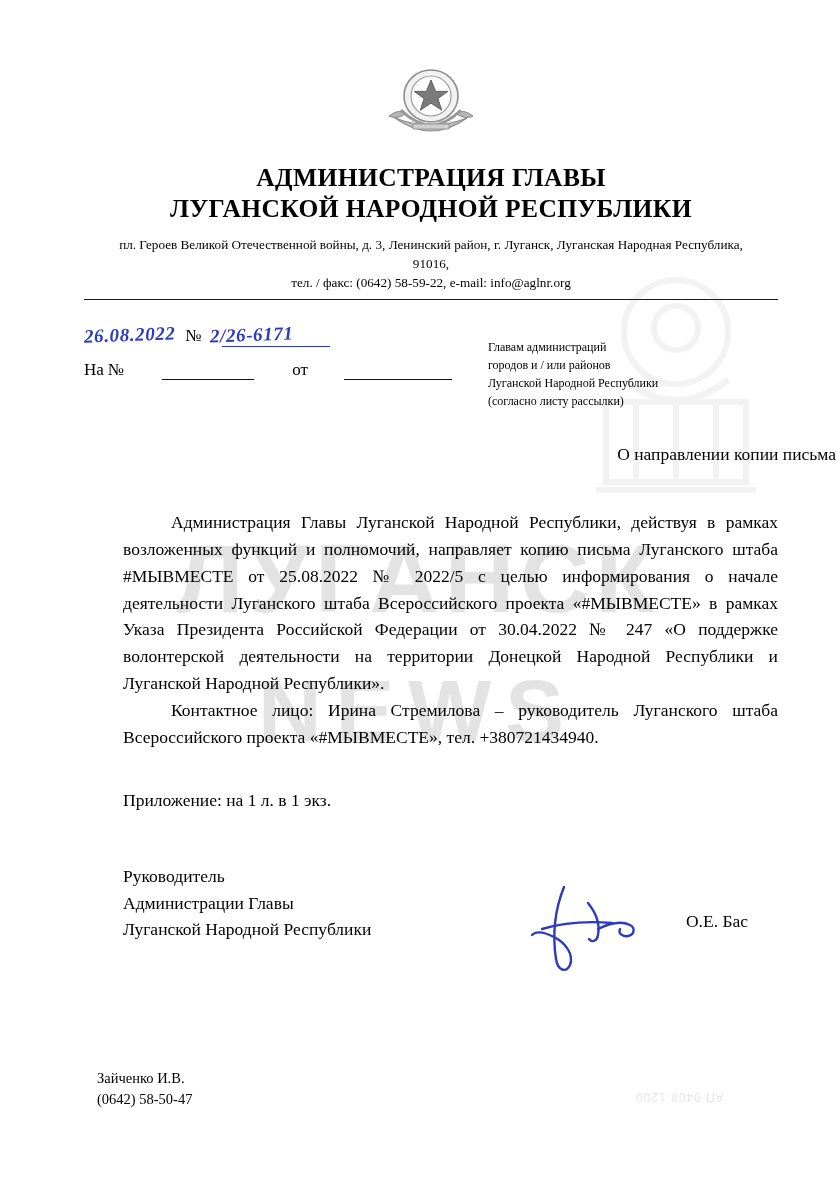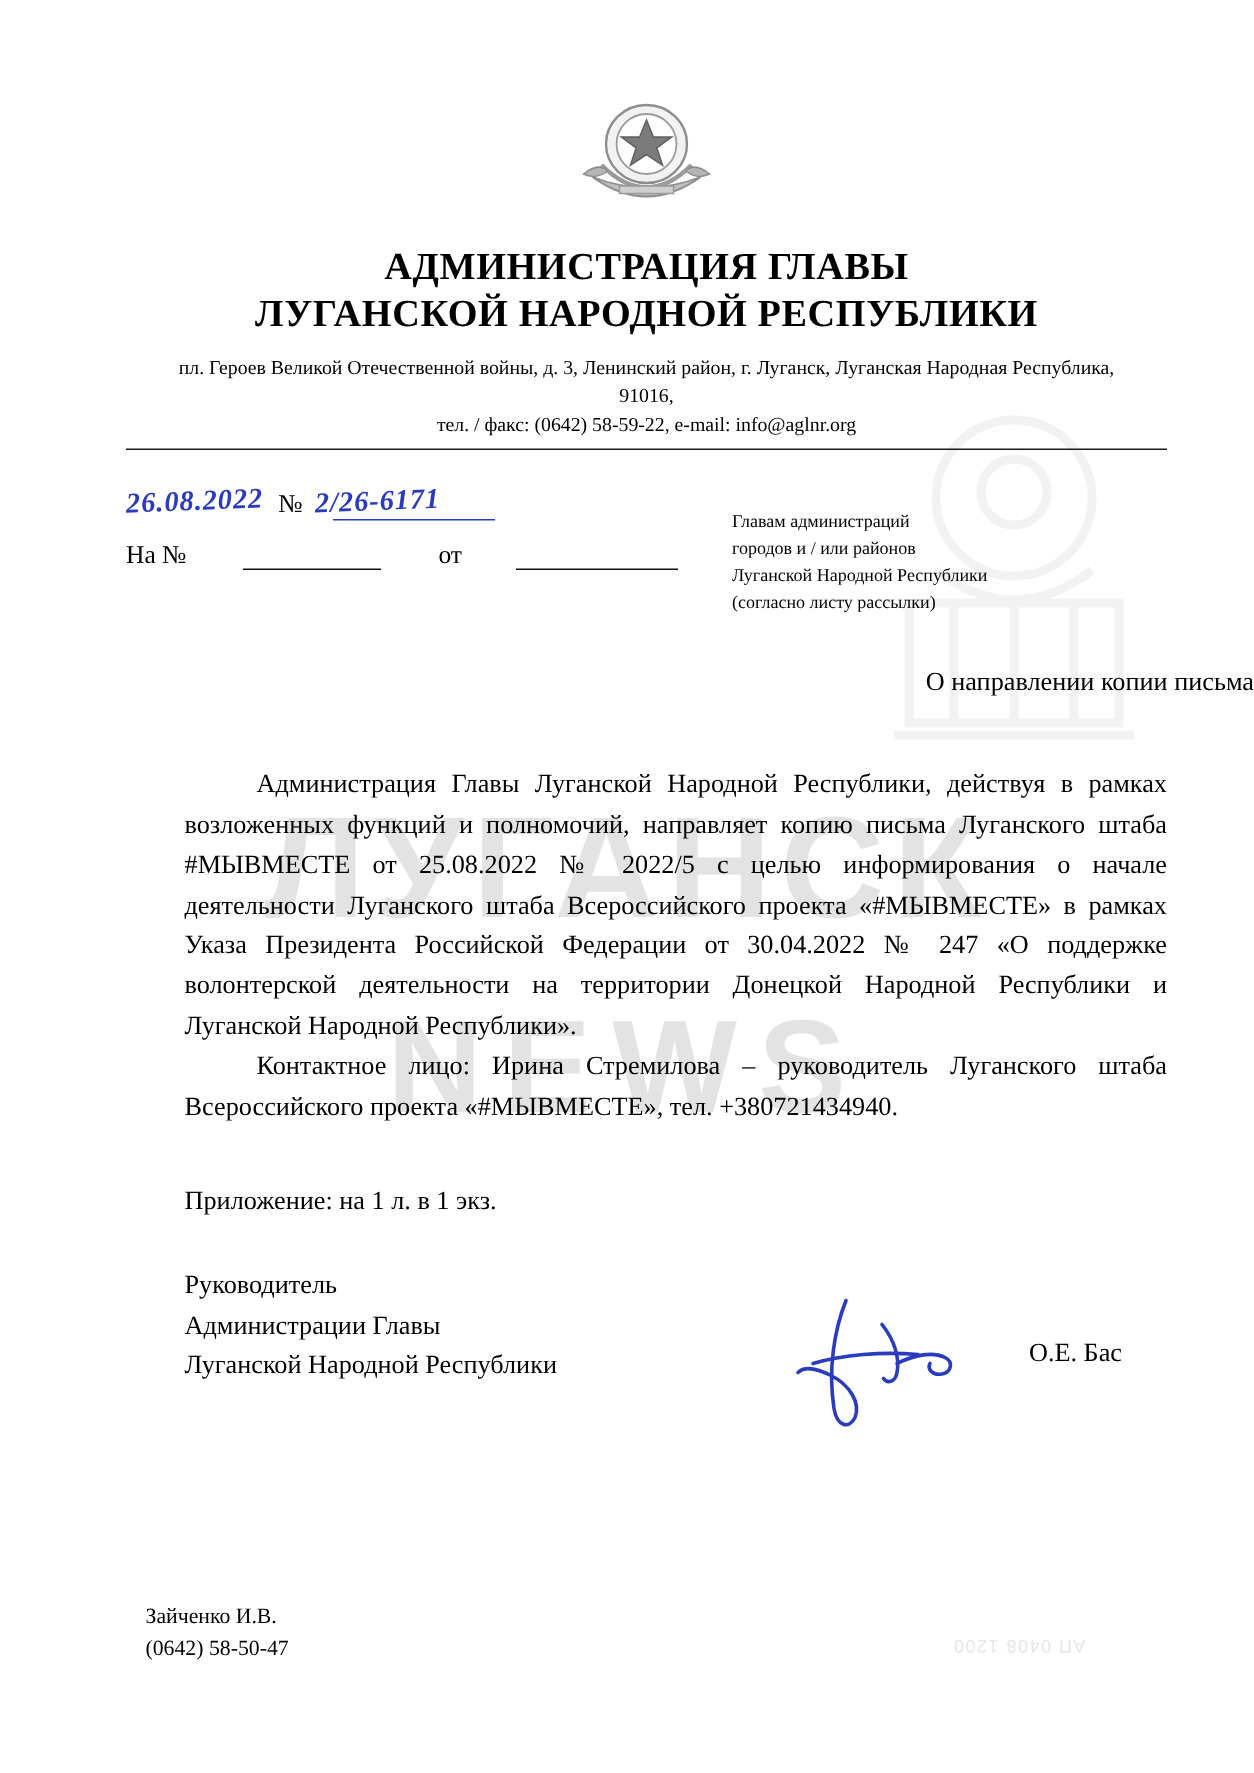--- a/index.html
+++ b/index.html
@@ -179,21 +179,21 @@
     text-indent: 48px;
   }
   .attachment {
     margin: 40px 58px 0 97px;
     font-size: 17.5px;
   }
 
   
   .sign-wrap {
     position: relative;
-    margin-top: 32px;
+    margin-top: 52px;
     height: 120px;
     text-decoration: underline;
   }
   .sign-title {
     position: absolute;
     left: 97px; top: 0;
     font-size: 17.5px;
     line-height: 1.5;
     white-space: nowrap;
   }

